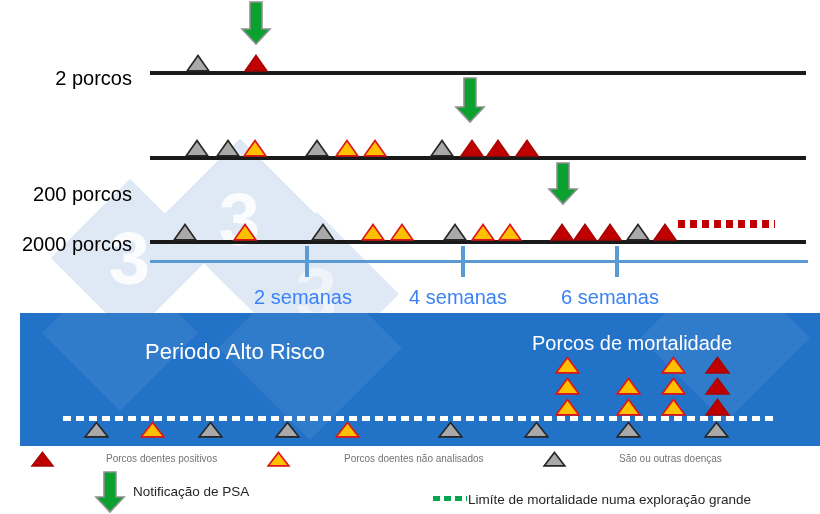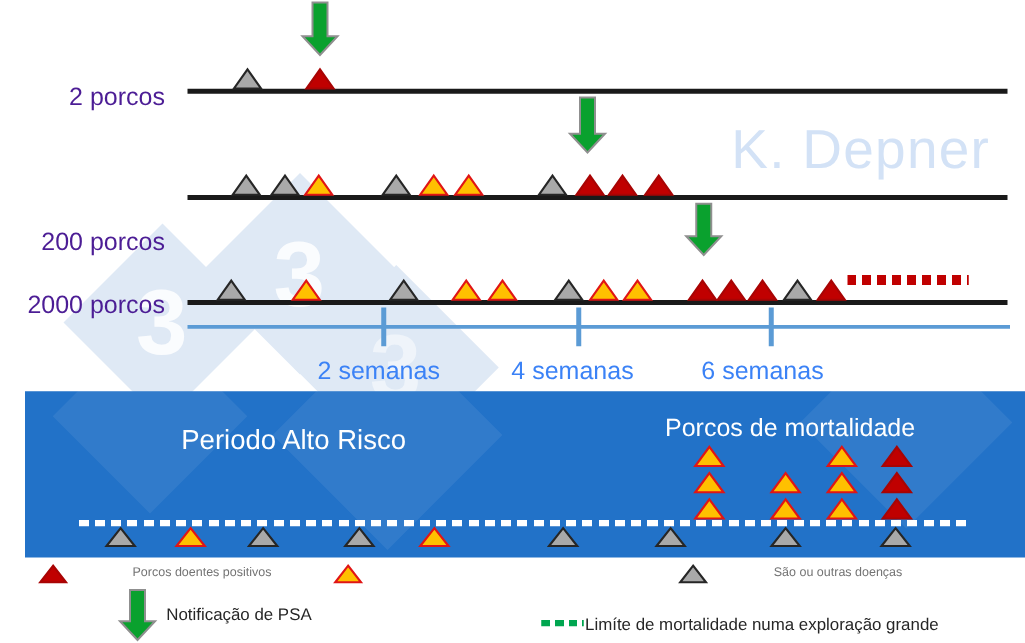--- a/index.html
+++ b/index.html
@@ -1,19 +1,19 @@
 <!DOCTYPE html>
 <html><head>
 <meta charset="utf-8">
 <style>
   html,body{margin:0;padding:0;background:#fff;}
   .stage{position:relative;width:820px;height:514px;background:#ffffff;overflow:hidden;
          font-family:"Liberation Sans",sans-serif;}
   .abs{position:absolute;}
-  .row-label{position:absolute;width:122px;text-align:right;font-size:20px;color:#4c1d95;}
+  .row-label{position:absolute;width:122px;text-align:right;font-size:20px;color:#000000;}
   .hline{position:absolute;height:4px;background:#1a1a1a;}
   .week-label{position:absolute;font-size:20px;color:#3b82f6;white-space:nowrap;transform:translateX(-50%);}
   .wm-text{position:absolute;left:585px;top:95px;font-size:44px;color:#d3e2f6;letter-spacing:1px;}
   .diamond{position:absolute;background:#dfe9f5;transform:rotate(45deg);display:flex;align-items:center;justify-content:center;}
   .diamond .digit{transform:rotate(-45deg);font-size:74px;font-weight:bold;color:rgba(255,255,255,0.85);}
   .box-diamond{position:absolute;background:rgba(255,255,255,0.07);transform:rotate(45deg);}
   .risk-box{position:absolute;left:20px;top:313px;width:804px;height:133px;background:#2272c8;overflow:hidden;}
   .risk-title{position:absolute;left:125px;top:26px;font-size:22px;color:#ffffff;white-space:nowrap;}
   .risk-sub{position:absolute;left:512px;top:19px;font-size:20px;color:#ffffff;white-space:nowrap;}
   .dotted-red{position:absolute;left:678px;top:220px;width:97px;height:8px;
@@ -36,21 +36,20 @@
   <div class="diamond" style="left:183px;top:162px;width:114px;height:114px;">
     <span class="digit">3</span>
   </div>
   <div class="diamond" style="left:74px;top:202px;width:112px;height:112px;">
     <span class="digit">3</span>
   </div>
   <div class="diamond" style="left:259px;top:236px;width:116px;height:116px;">
     <span class="digit" style="opacity:.6">3</span>
   </div>
 
-  <div class="wm-text">K. Depner</div>
 
   <div class="row-label" style="left:10px;top:67px;">2 porcos</div>
   <div class="row-label" style="left:10px;top:147px;margin-top:36px;">200 porcos</div>
   <div class="row-label" style="left:10px;top:233px;">2000 porcos</div>
 
   <div class="hline" style="left:150px;top:71px;width:656px;"></div>
   <div class="hline" style="left:150px;top:156px;width:656px;"></div>
   <div class="hline" style="left:150px;top:240px;width:656px;"></div>
 
   <div class="dotted-red"></div>
@@ -226,18 +225,19 @@
       </svg>
       <svg width="23" height="16" style="left: 542.5px; top: 451px;">
         <polygon points="11.5,1.5 21.8,14.8 1.2,14.8" fill="#a9a9a9" stroke="#262626" stroke-width="1.7"></polygon>
       </svg>
       <svg width="30" height="41" style="left: 95px; top: 472px;">
         <polygon points="9,0 21,0 21,25 29,25 15,40 1,25 9,25" fill="#0aa12e" stroke="#8f8f8f" stroke-width="1.6"></polygon>
       </svg>
     </div>
 
   <div class="legend-text" style="left:70px;top:453px;">Porcos doentes positivos</div>
+  <div class="legend-text" style="left:308px;top:453px;">Porcos doentes não analisados</div>
   <div class="legend-text" style="left:583px;top:453px;">São ou outras doenças</div>
   <div class="legend-text2" style="left:133px;top:484px;">Notificação de PSA</div>
   <div class="dash-green"></div>
   <div class="legend-text2" style="left:468px;top:492px;">Limíte de mortalidade numa exploração grande</div>
 
 </div>
 
 </body></html>

